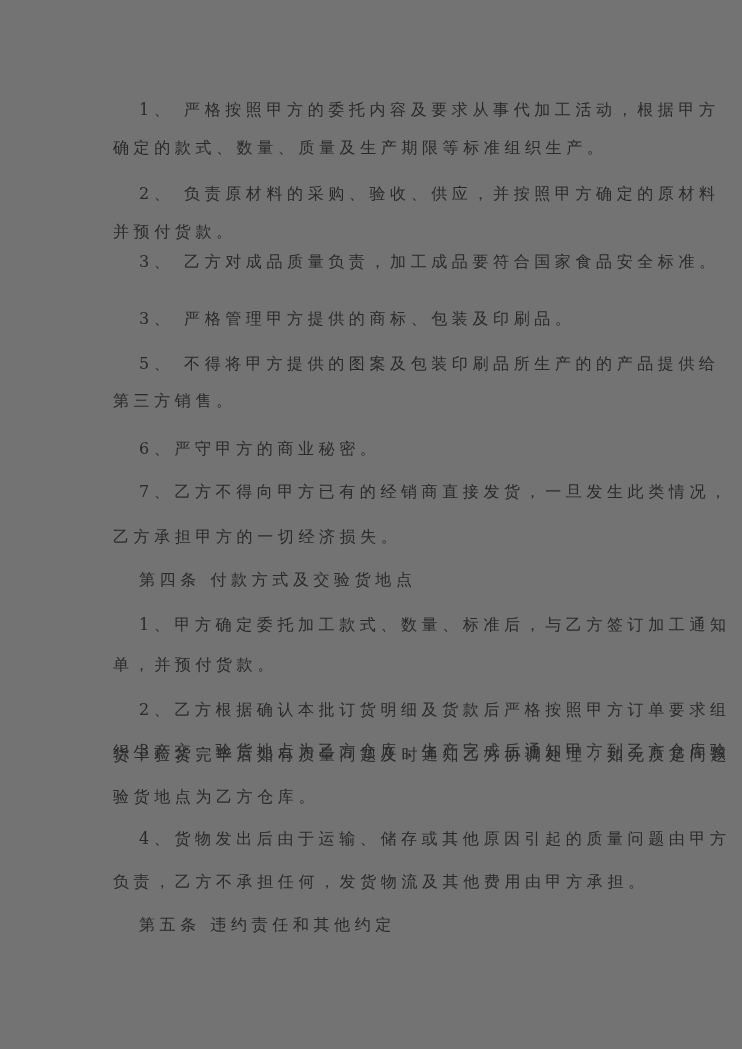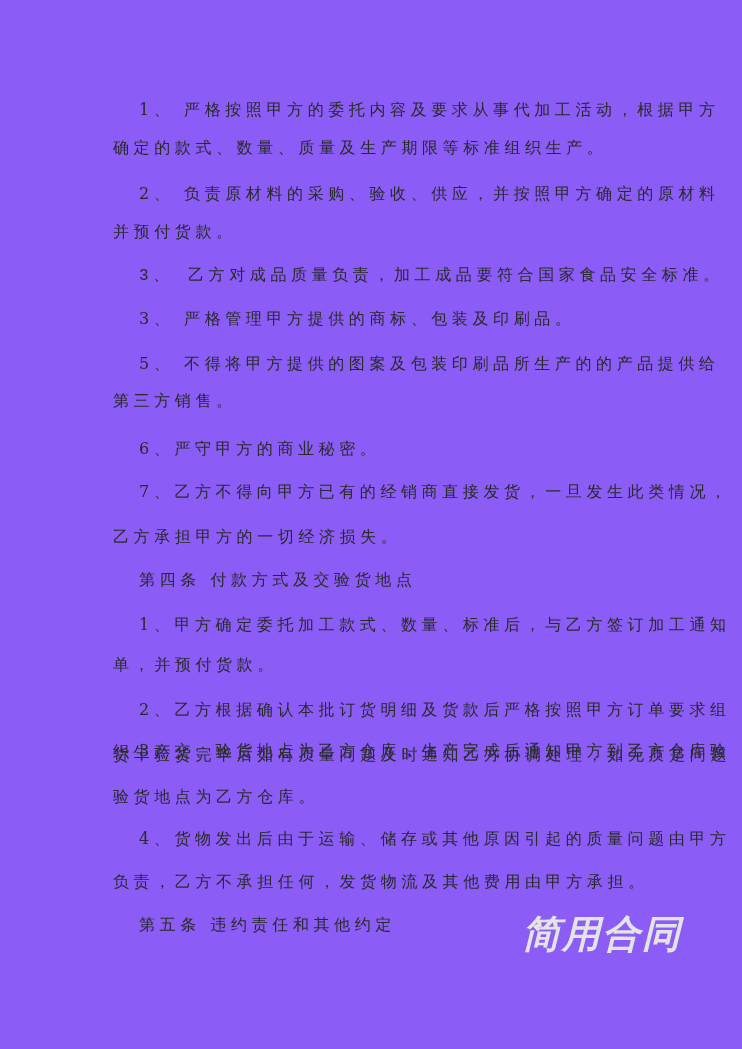--- a/index.html
+++ b/index.html
@@ -13,21 +13,21 @@
       position: relative;
       overflow: hidden;
       font-family: "DejaVu Serif", "Liberation Serif", serif;
       color: #2a2a2a;
     }
     .page {
       position: absolute;
       left: 0; top: 0;
       width: 742px;
       height: 1049px;
-      background: #8b5cf6;
+      background: #737373;
     }
     .line {
       position: absolute;
       left: 113px;
       font-size: 16px;
       letter-spacing: 4.6px;
       white-space: nowrap;
       line-height: 20px;
     }
     .indent { left: 139px; }
@@ -56,36 +56,35 @@
   </style>
 </head>
 <body>
 
 <div class="page">
   <div id="lines">
       <div class="line indent" style="top: 100px;">1、 严格按照甲方的委托内容及要求从事代加工活动，根据甲方</div>
       <div class="line" style="top: 138px;">确定的款式、数量、质量及生产期限等标准组织生产。</div>
       <div class="line indent" style="top: 184px;">2、 负责原材料的采购、验收、供应，并按照甲方确定的原材料</div>
       <div class="line" style="top: 222px;">并预付货款。</div>
-      <div class="line indent" style="top: 266px; font-family: Liberation Mono, monospace;">3、 乙方对成品质量负责，加工成品要符合国家食品安全标准。</div>
+      <div class="line indent" style="top: 252px;">3、 乙方对成品质量负责，加工成品要符合国家食品安全标准。</div>
       <div class="line indent" style="top: 309px;">3、 严格管理甲方提供的商标、包装及印刷品。</div>
       <div class="line indent" style="top: 354px;">5、 不得将甲方提供的图案及包装印刷品所生产的的产品提供给</div>
       <div class="line" style="top: 391px;">第三方销售。</div>
       <div class="line indent" style="top: 439px;">6、严守甲方的商业秘密。</div>
       <div class="line indent" style="top: 482px;">7、乙方不得向甲方已有的经销商直接发货，一旦发生此类情况，</div>
       <div class="line" style="top: 527px;">乙方承担甲方的一切经济损失。</div>
       <div class="line indent" style="top: 570px;">第四条 付款方式及交验货地点</div>
       <div class="line indent" style="top: 615px;">1、甲方确定委托加工款式、数量、标准后，与乙方签订加工通知</div>
       <div class="line" style="top: 655px;">单，并预付货款。</div>
       <div class="line indent" style="top: 700px;">2、乙方根据确认本批订货明细及货款后严格按照甲方订单要求组</div>
       <div class="line" style="top: 742px;">织生产。</div>
       <div class="line indent" style="top: 702px; margin-top: 39px;">3、交、验货地点为乙方仓库，生产完成后通知甲方到乙方仓库验</div>
       <div class="line" style="top: 745px;">货，验货完毕后如有质量问题及时通知乙方协调处理，如无质是问题</div>
       <div class="line" style="top: 787px;">验货地点为乙方仓库。</div>
       <div class="line indent" style="top: 829px;">4、货物发出后由于运输、储存或其他原因引起的质量问题由甲方</div>
       <div class="line" style="top: 872px;">负责，乙方不承担任何，发货物流及其他费用由甲方承担。</div>
       <div class="line indent" style="top: 915px;">第五条 违约责任和其他约定</div>
     </div>
 
   <div class="watermark">
-    <div class="wm-title">简用合同</div>
   </div>
 </div>
 
 </body></html>

